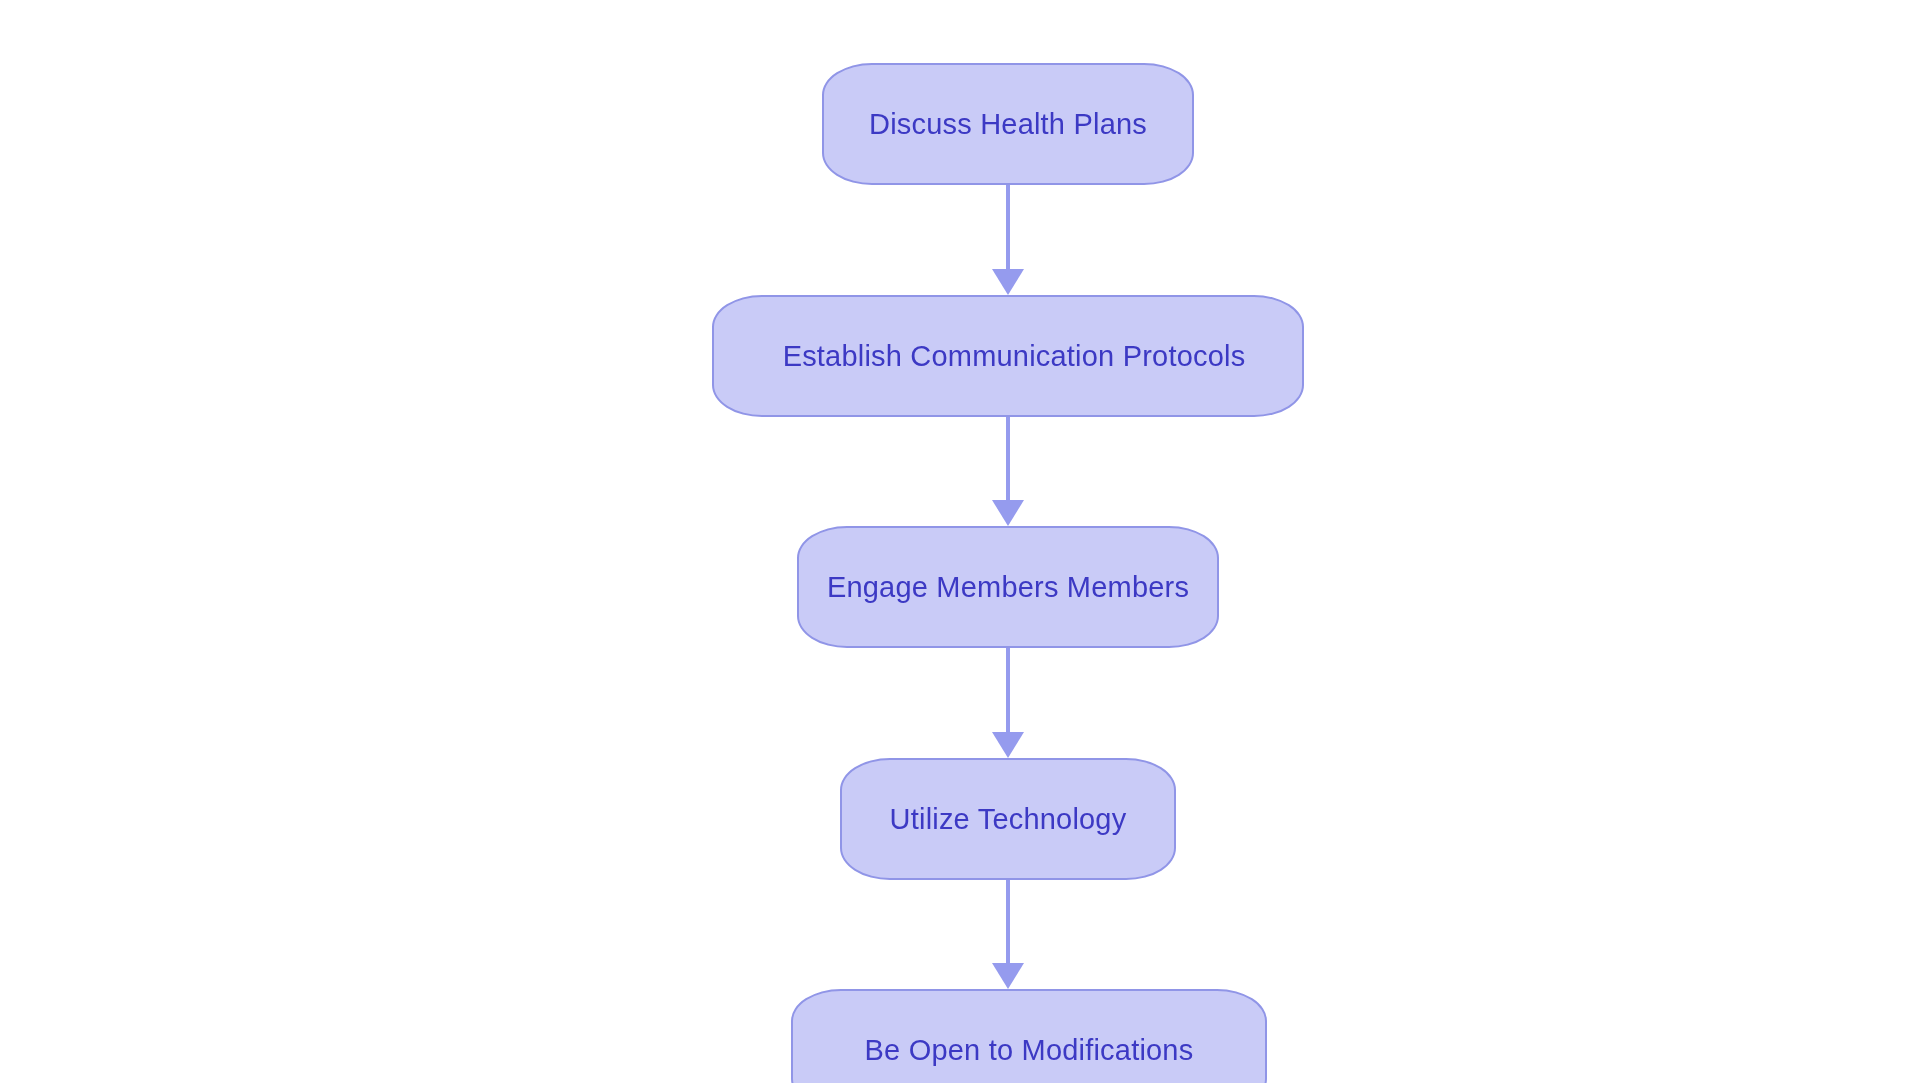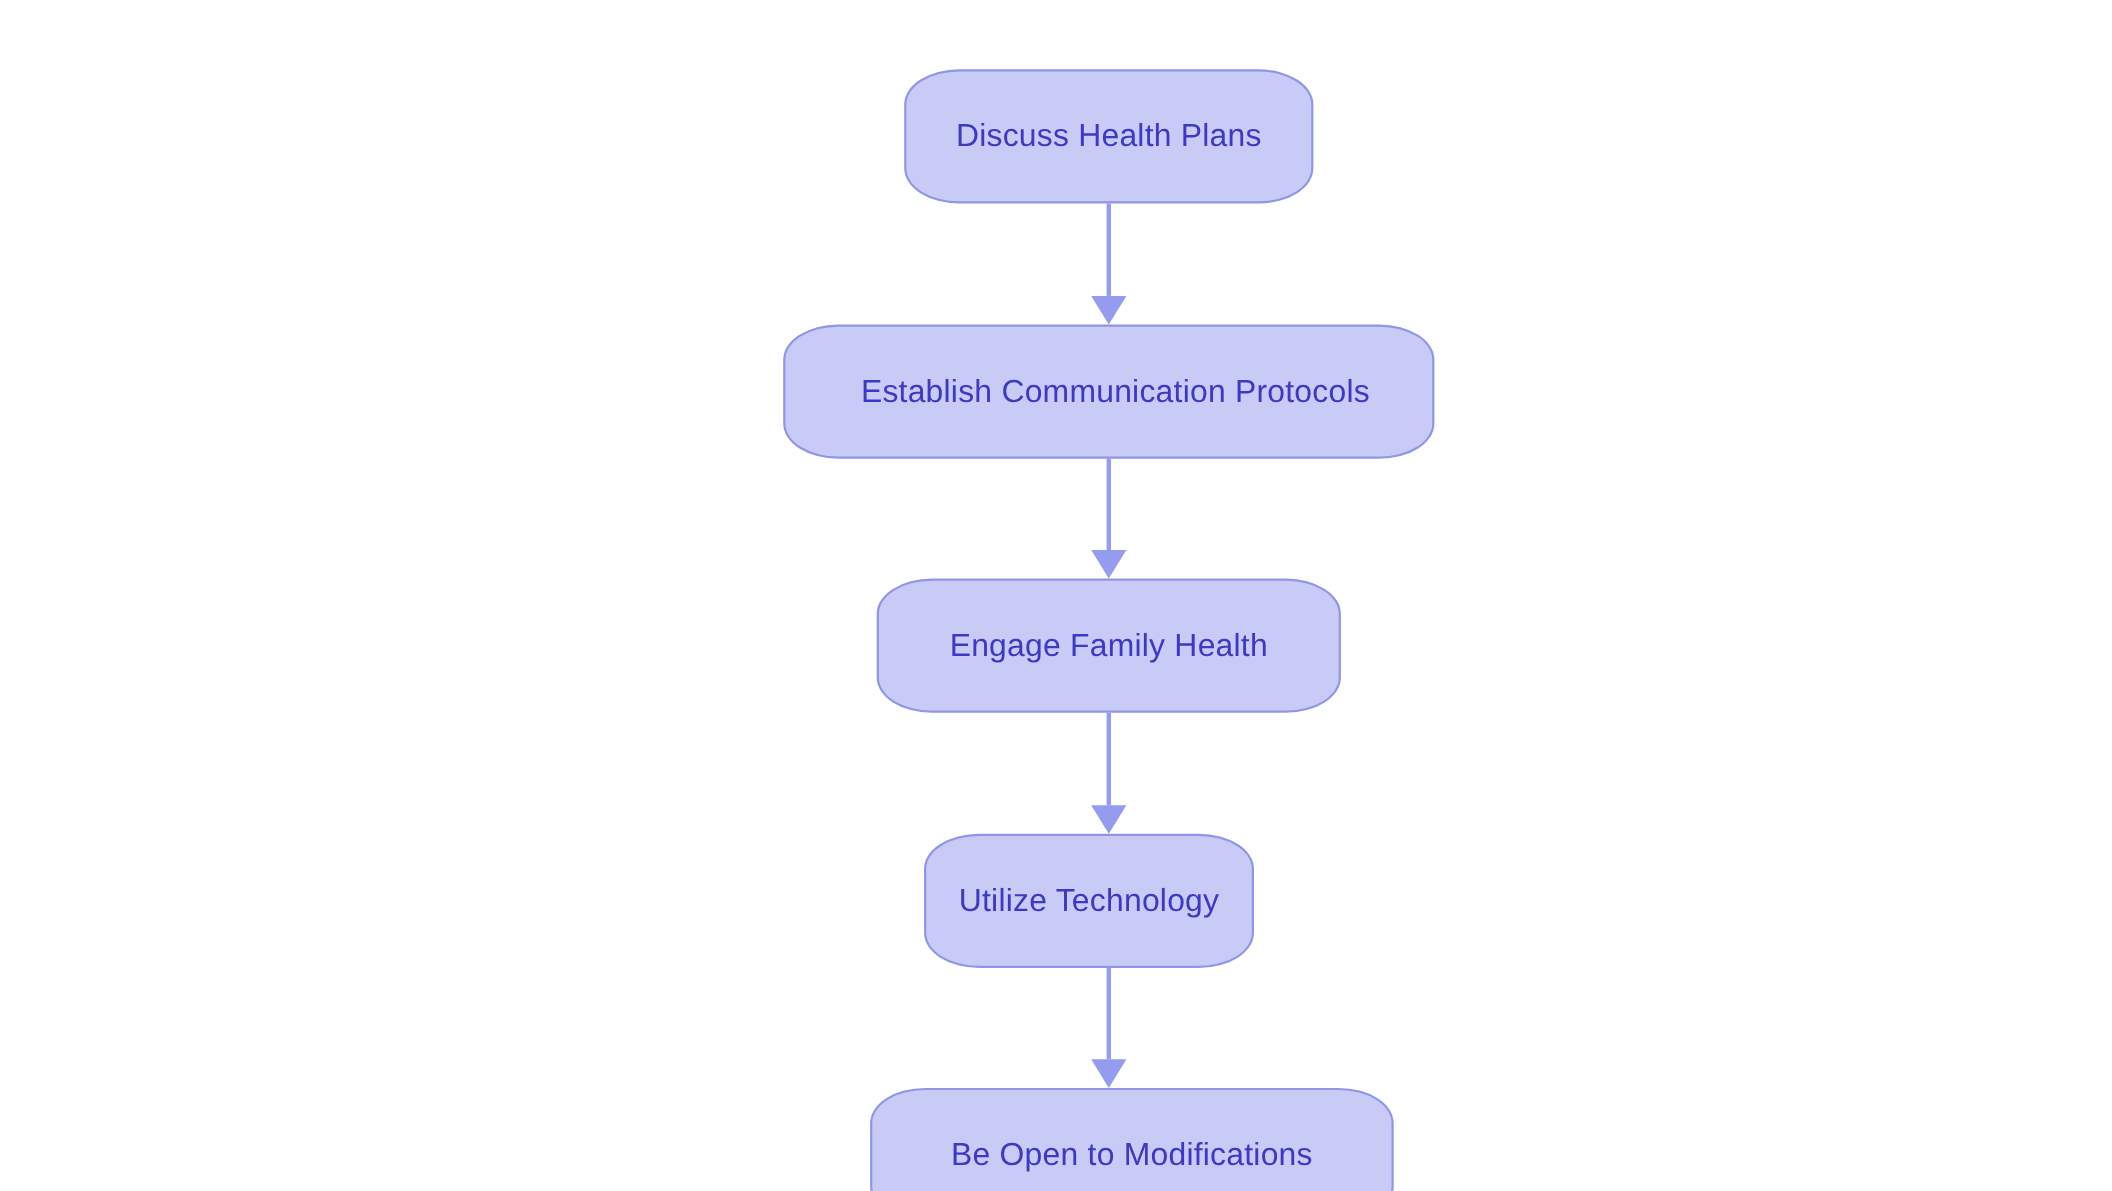--- a/index.html
+++ b/index.html
@@ -32,21 +32,21 @@
     border-radius: 50px / 32px;
     color: var(--node-text);
     font-size: 29px;
     letter-spacing: 0.2px;
     white-space: nowrap;
     text-align: center;
   }
   .n1 { left: 774px; top: 15px;  width: 372px; }
   .n2 { left: 664px; top: 247px; width: 592px; padding-left: 12px; }
   .n3 { left: 749px; top: 478px; width: 422px; }
-  .n4 { left: 792px; top: 710px; width: 300px; }
+  .n4 { left: 792px; top: 710px; width: 336px; }
   .n5 { left: 743px; top: 941px; width: 476px; }
 
   .arrow-line {
     position: absolute;
     left: 958px;
     width: 4px;
     background: var(--arrow);
   }
   .arrow-head {
     position: absolute;
@@ -77,21 +77,21 @@
     <div class="arrow-head"></div>
   </div>
 
   <div class="node n2">Establish Communication Protocols</div>
 
   <div class="arrow a2">
     <div class="arrow-line"></div>
     <div class="arrow-head"></div>
   </div>
 
-  <div class="node n3">Engage Family Health</div>
+  <div class="node n3">Engage Members Members</div>
 
   <div class="arrow a3">
     <div class="arrow-line"></div>
     <div class="arrow-head"></div>
   </div>
 
   <div class="node n4">Utilize Technology</div>
 
   <div class="arrow a4">
     <div class="arrow-line"></div>

